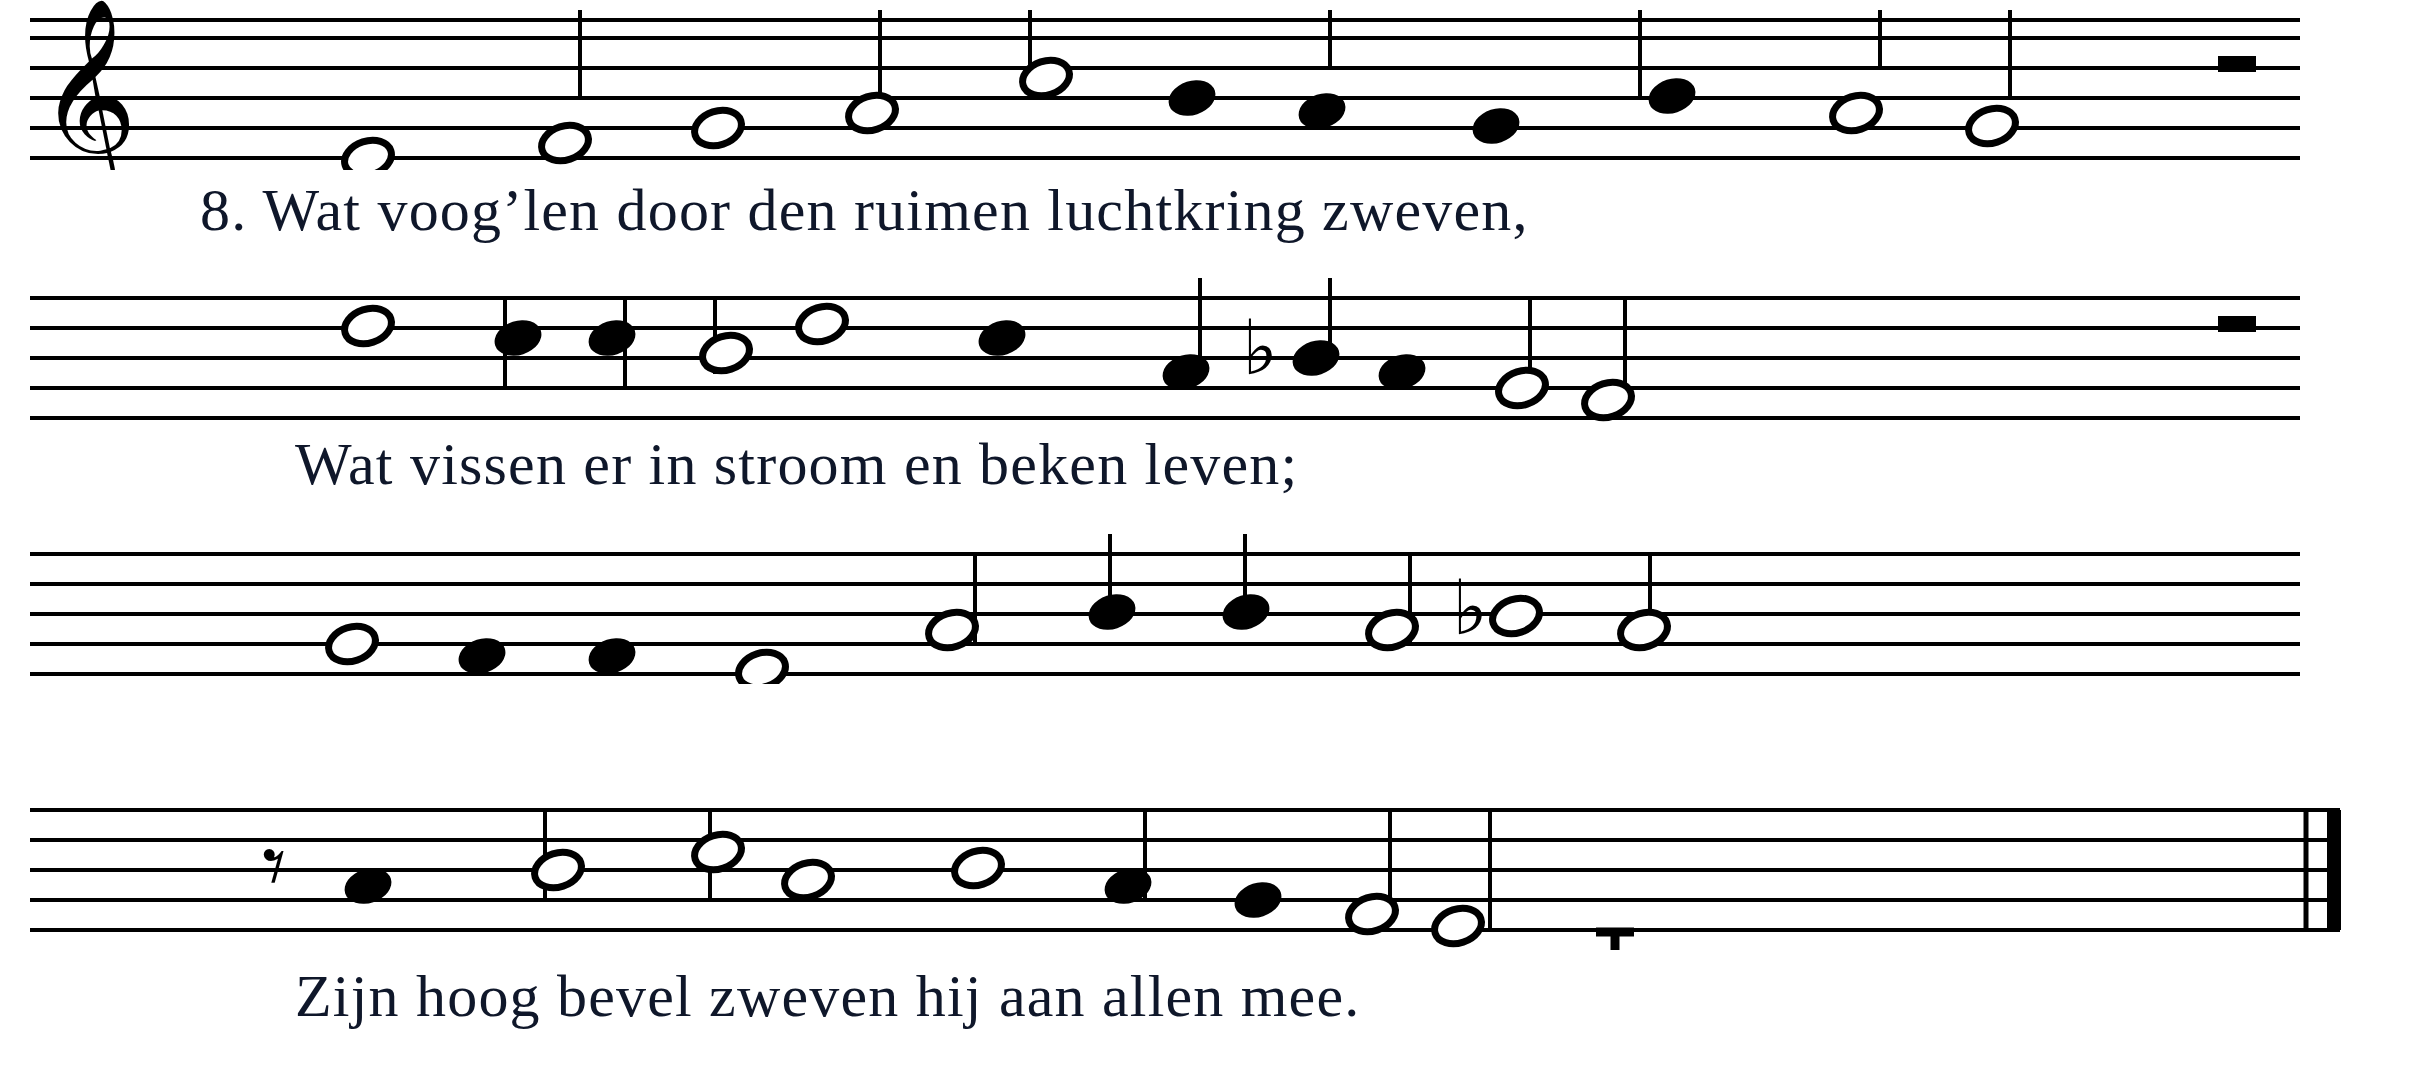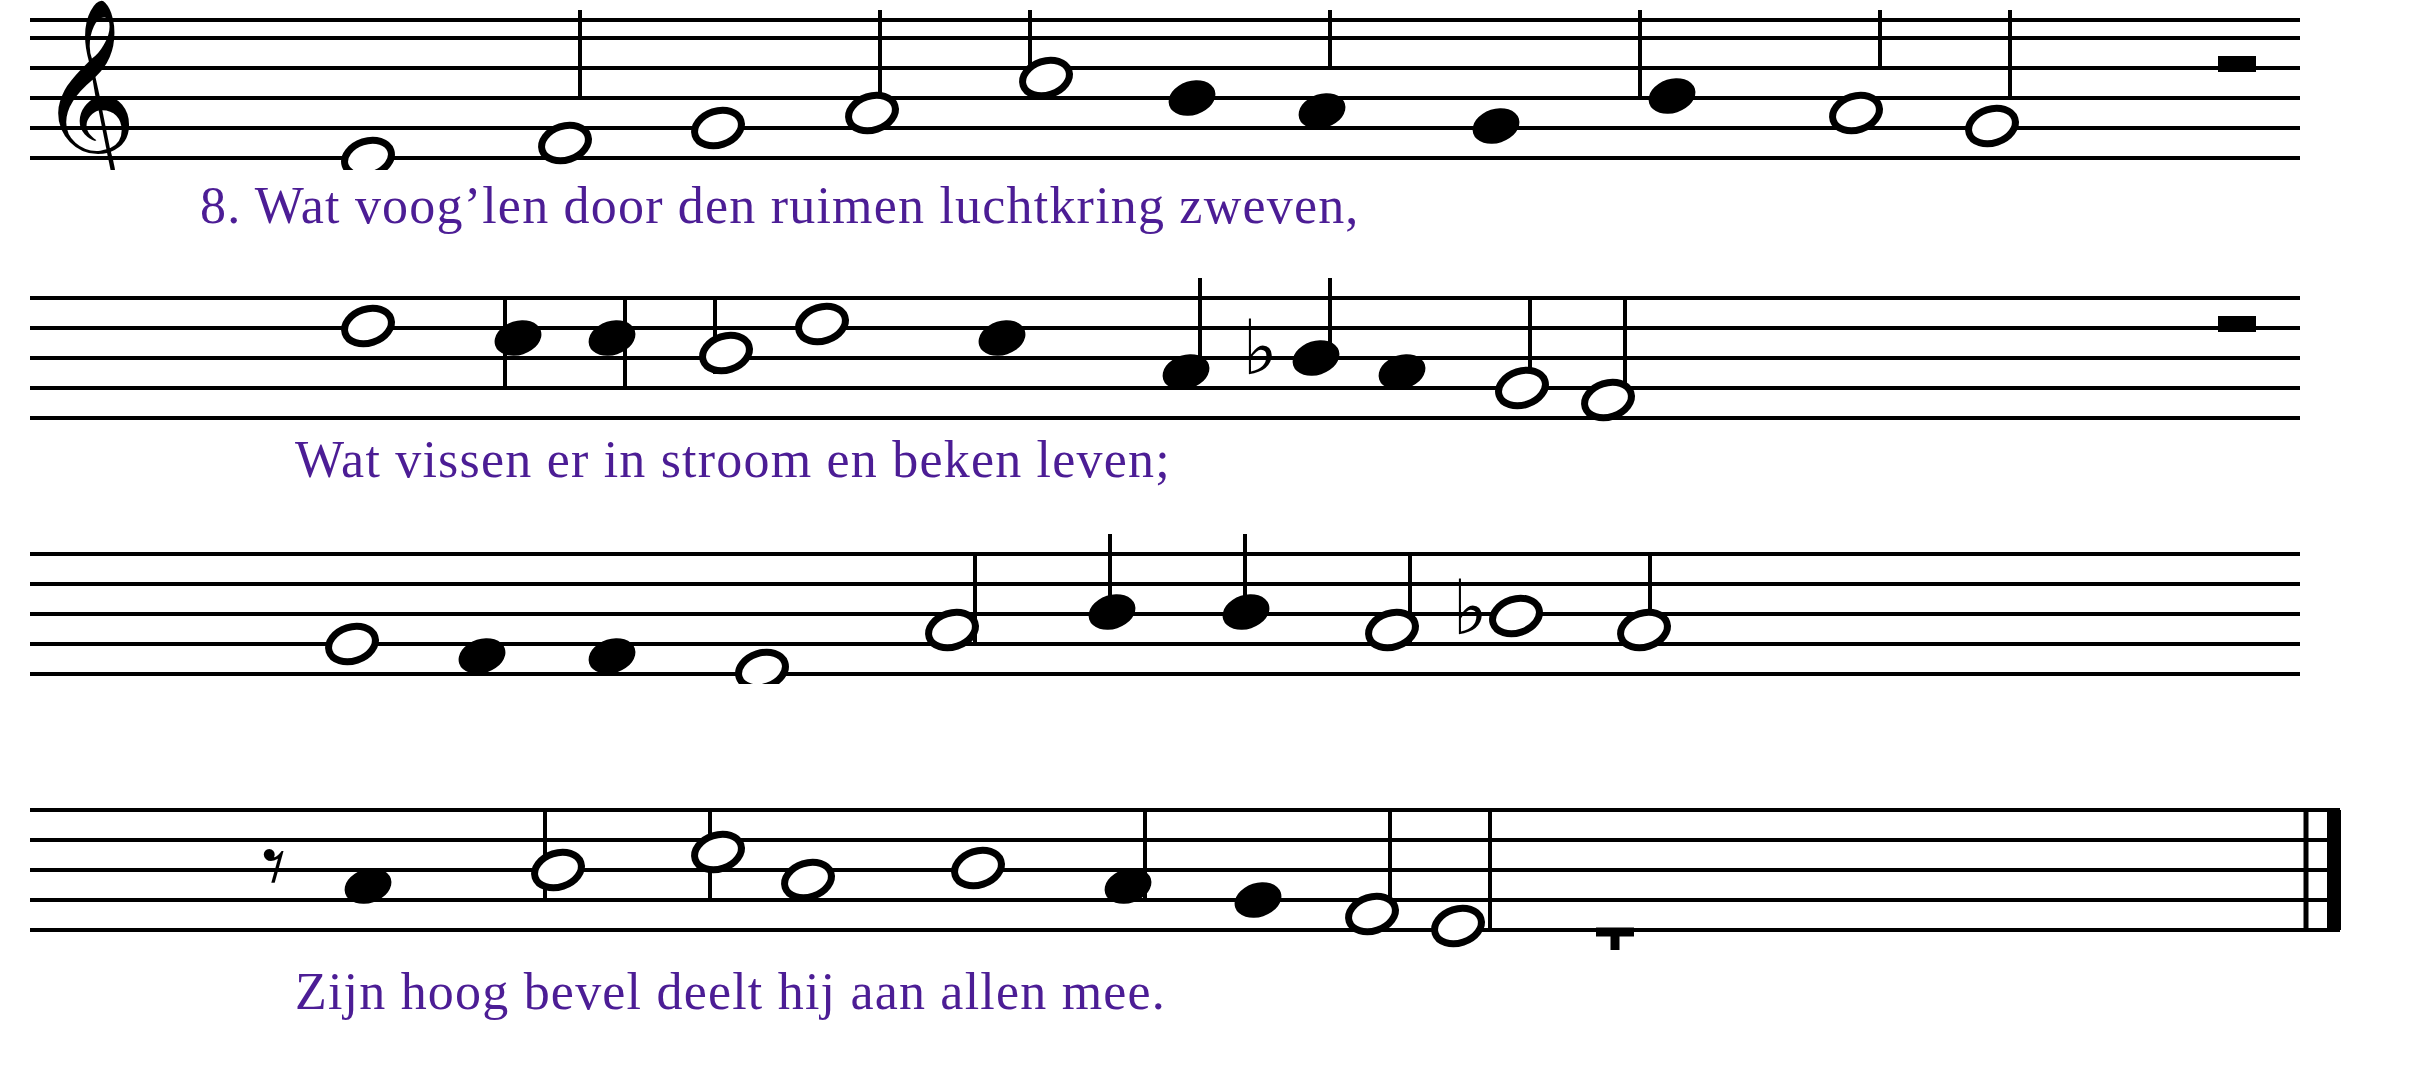--- a/index.html
+++ b/index.html
@@ -25,24 +25,24 @@
   }
   .staff-wrap {
     position: relative;
     height: 150px;
   }
   .staff-svg {
     display: block;
   }
   .lyric {
     font-family: "Liberation Serif", serif;
-    font-size: 52px;
+    font-size: 60px;
     letter-spacing: 1.2px;
     white-space: nowrap;
-    color: #4c1d95;
+    color: #0f172a;
   }
   .lyric-line {
     position: absolute;
     left: 0;
     top: 0;
   }
 </style>
 </head>
 <body>
 
@@ -205,16 +205,16 @@
           <line x1="1615" y1="142" x2="1615" y2="182"></line>
           <line x1="1596" y1="182" x2="1634" y2="182"></line>
         </g>
 
         <g stroke="#000">
           <line x1="2306" y1="20" x2="2306" y2="140" stroke-width="5"></line>
           <line x1="2334" y1="20" x2="2334" y2="140" stroke-width="14"></line>
         </g>
       </svg>
     </div>
-    <div class="lyric lyric-line" style="left:295px; top:172px;">Zijn hoog bevel deelt hij aan allen mee.</div>
+    <div class="lyric lyric-line" style="left:295px; top:172px;">Zijn hoog bevel zweven hij aan allen mee.</div>
   </div>
 
 </div>
 
 </body></html>

